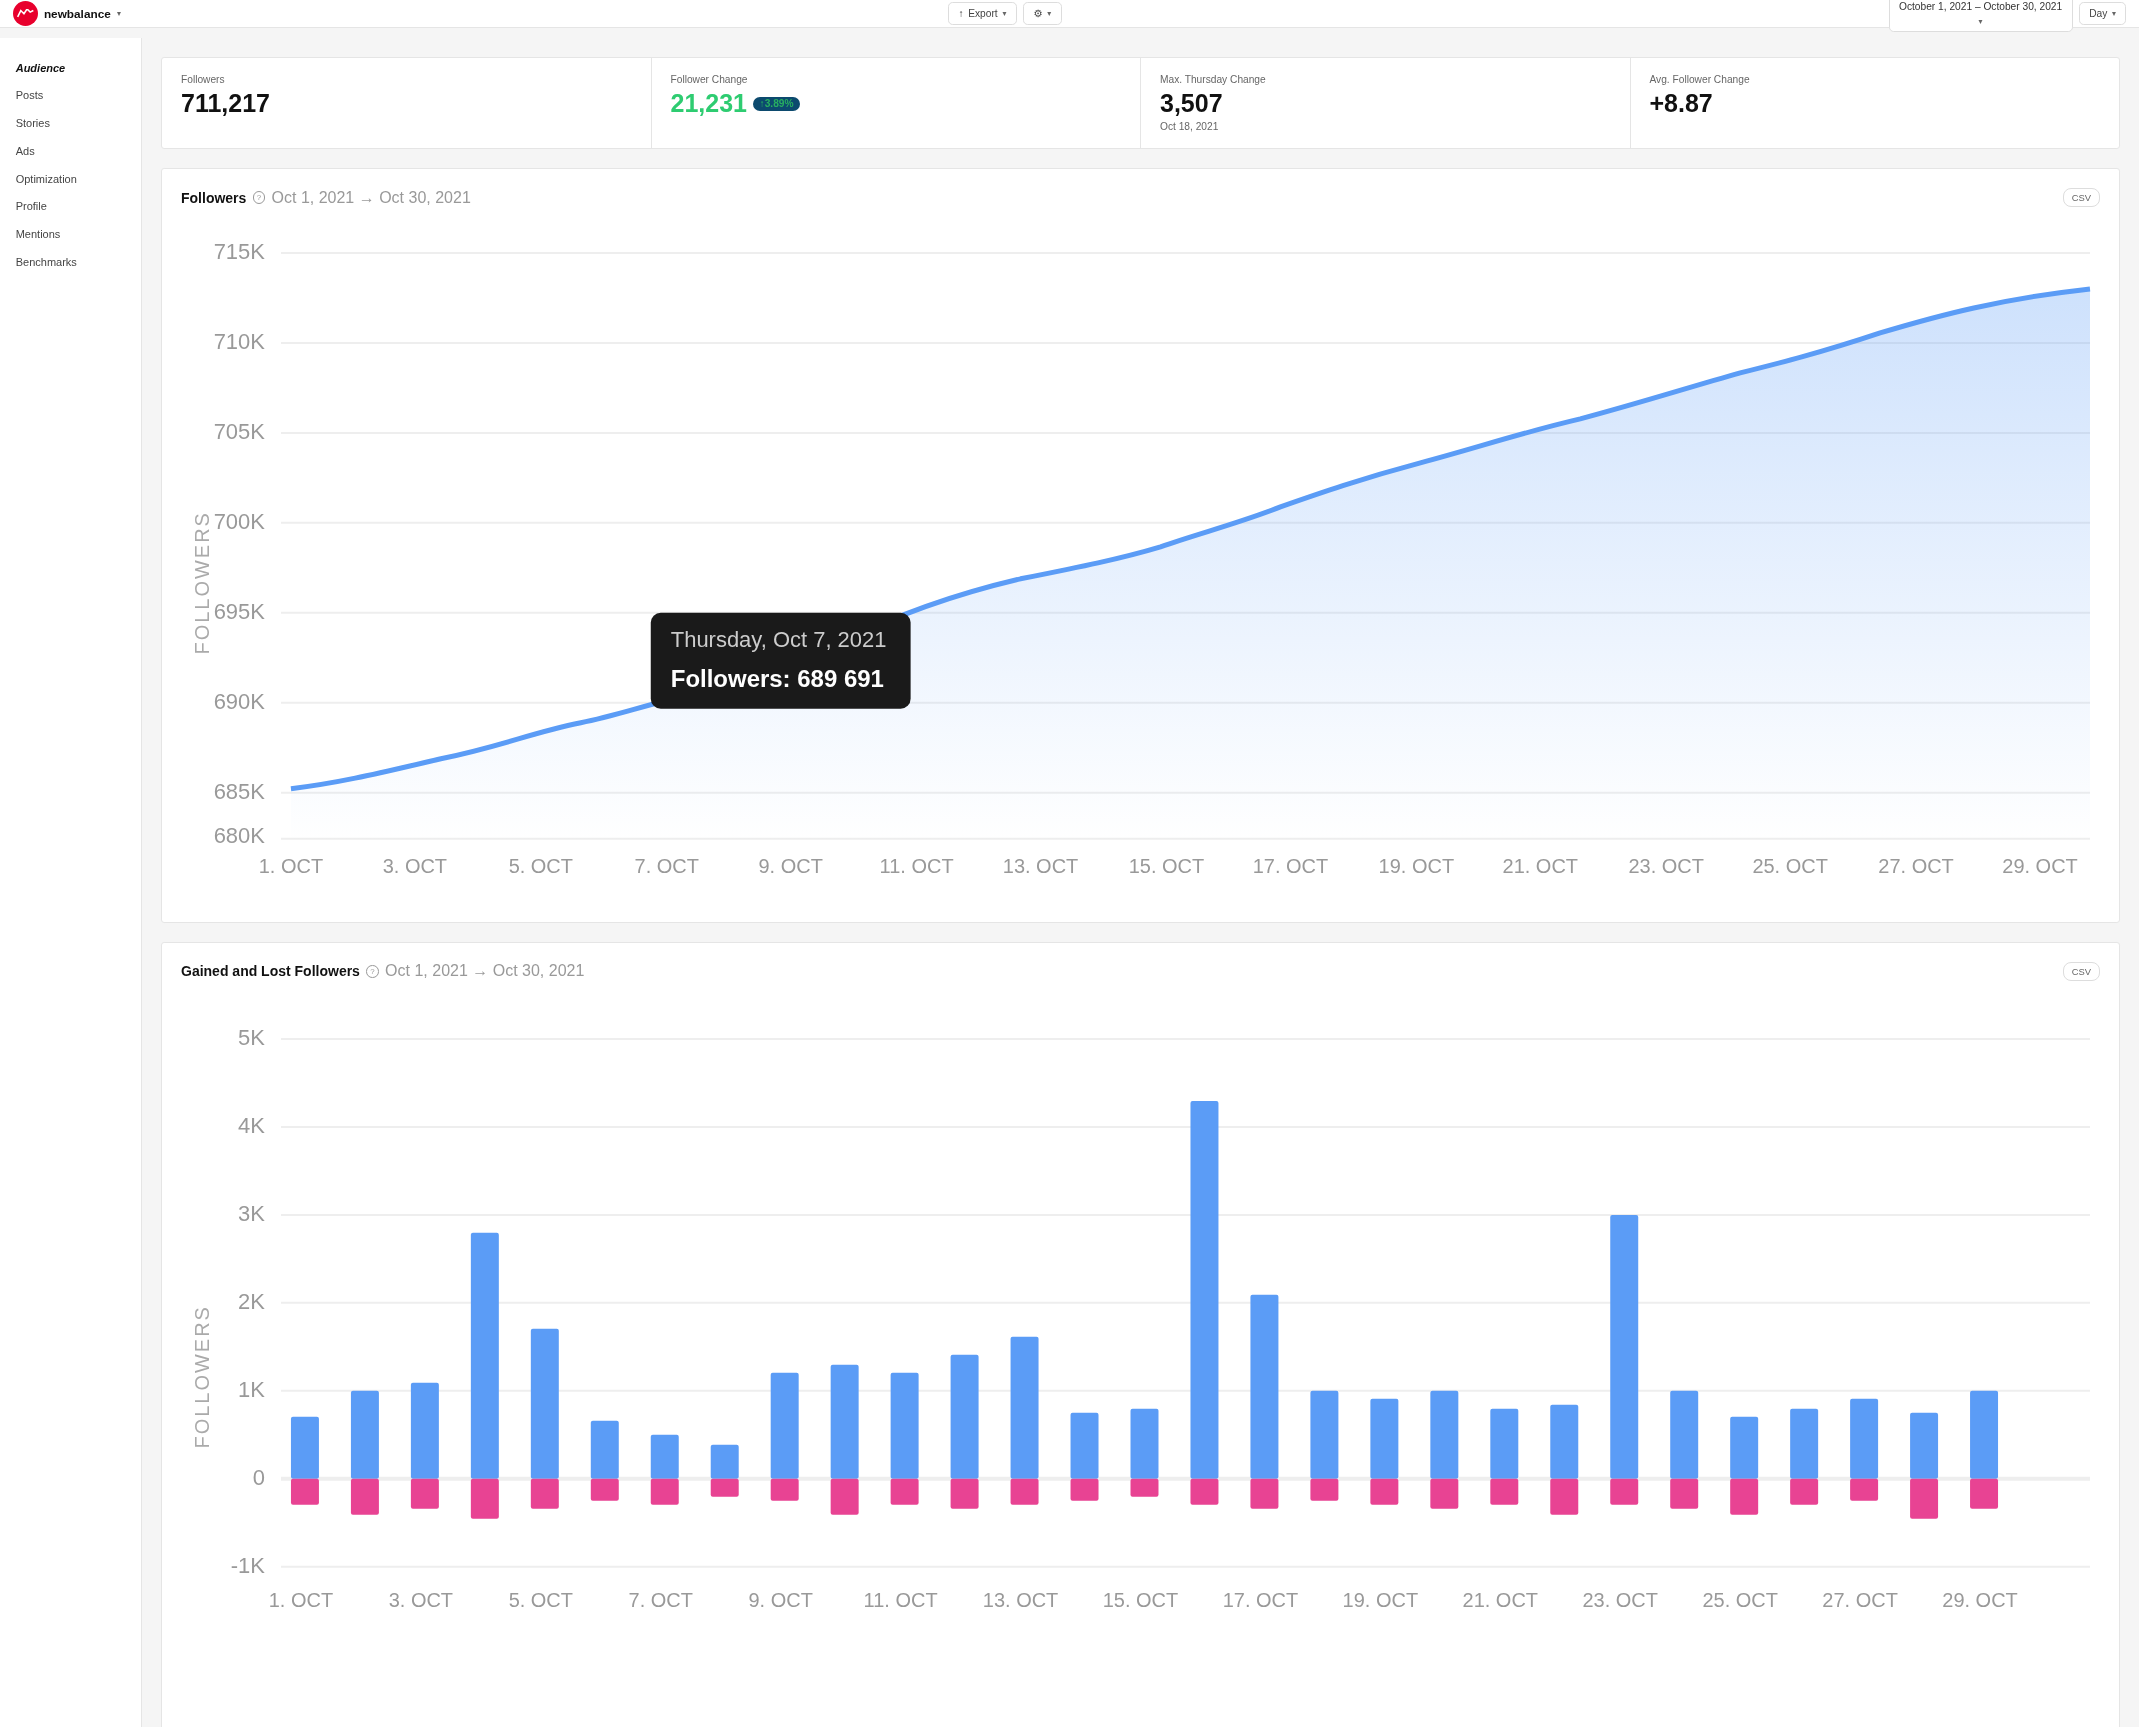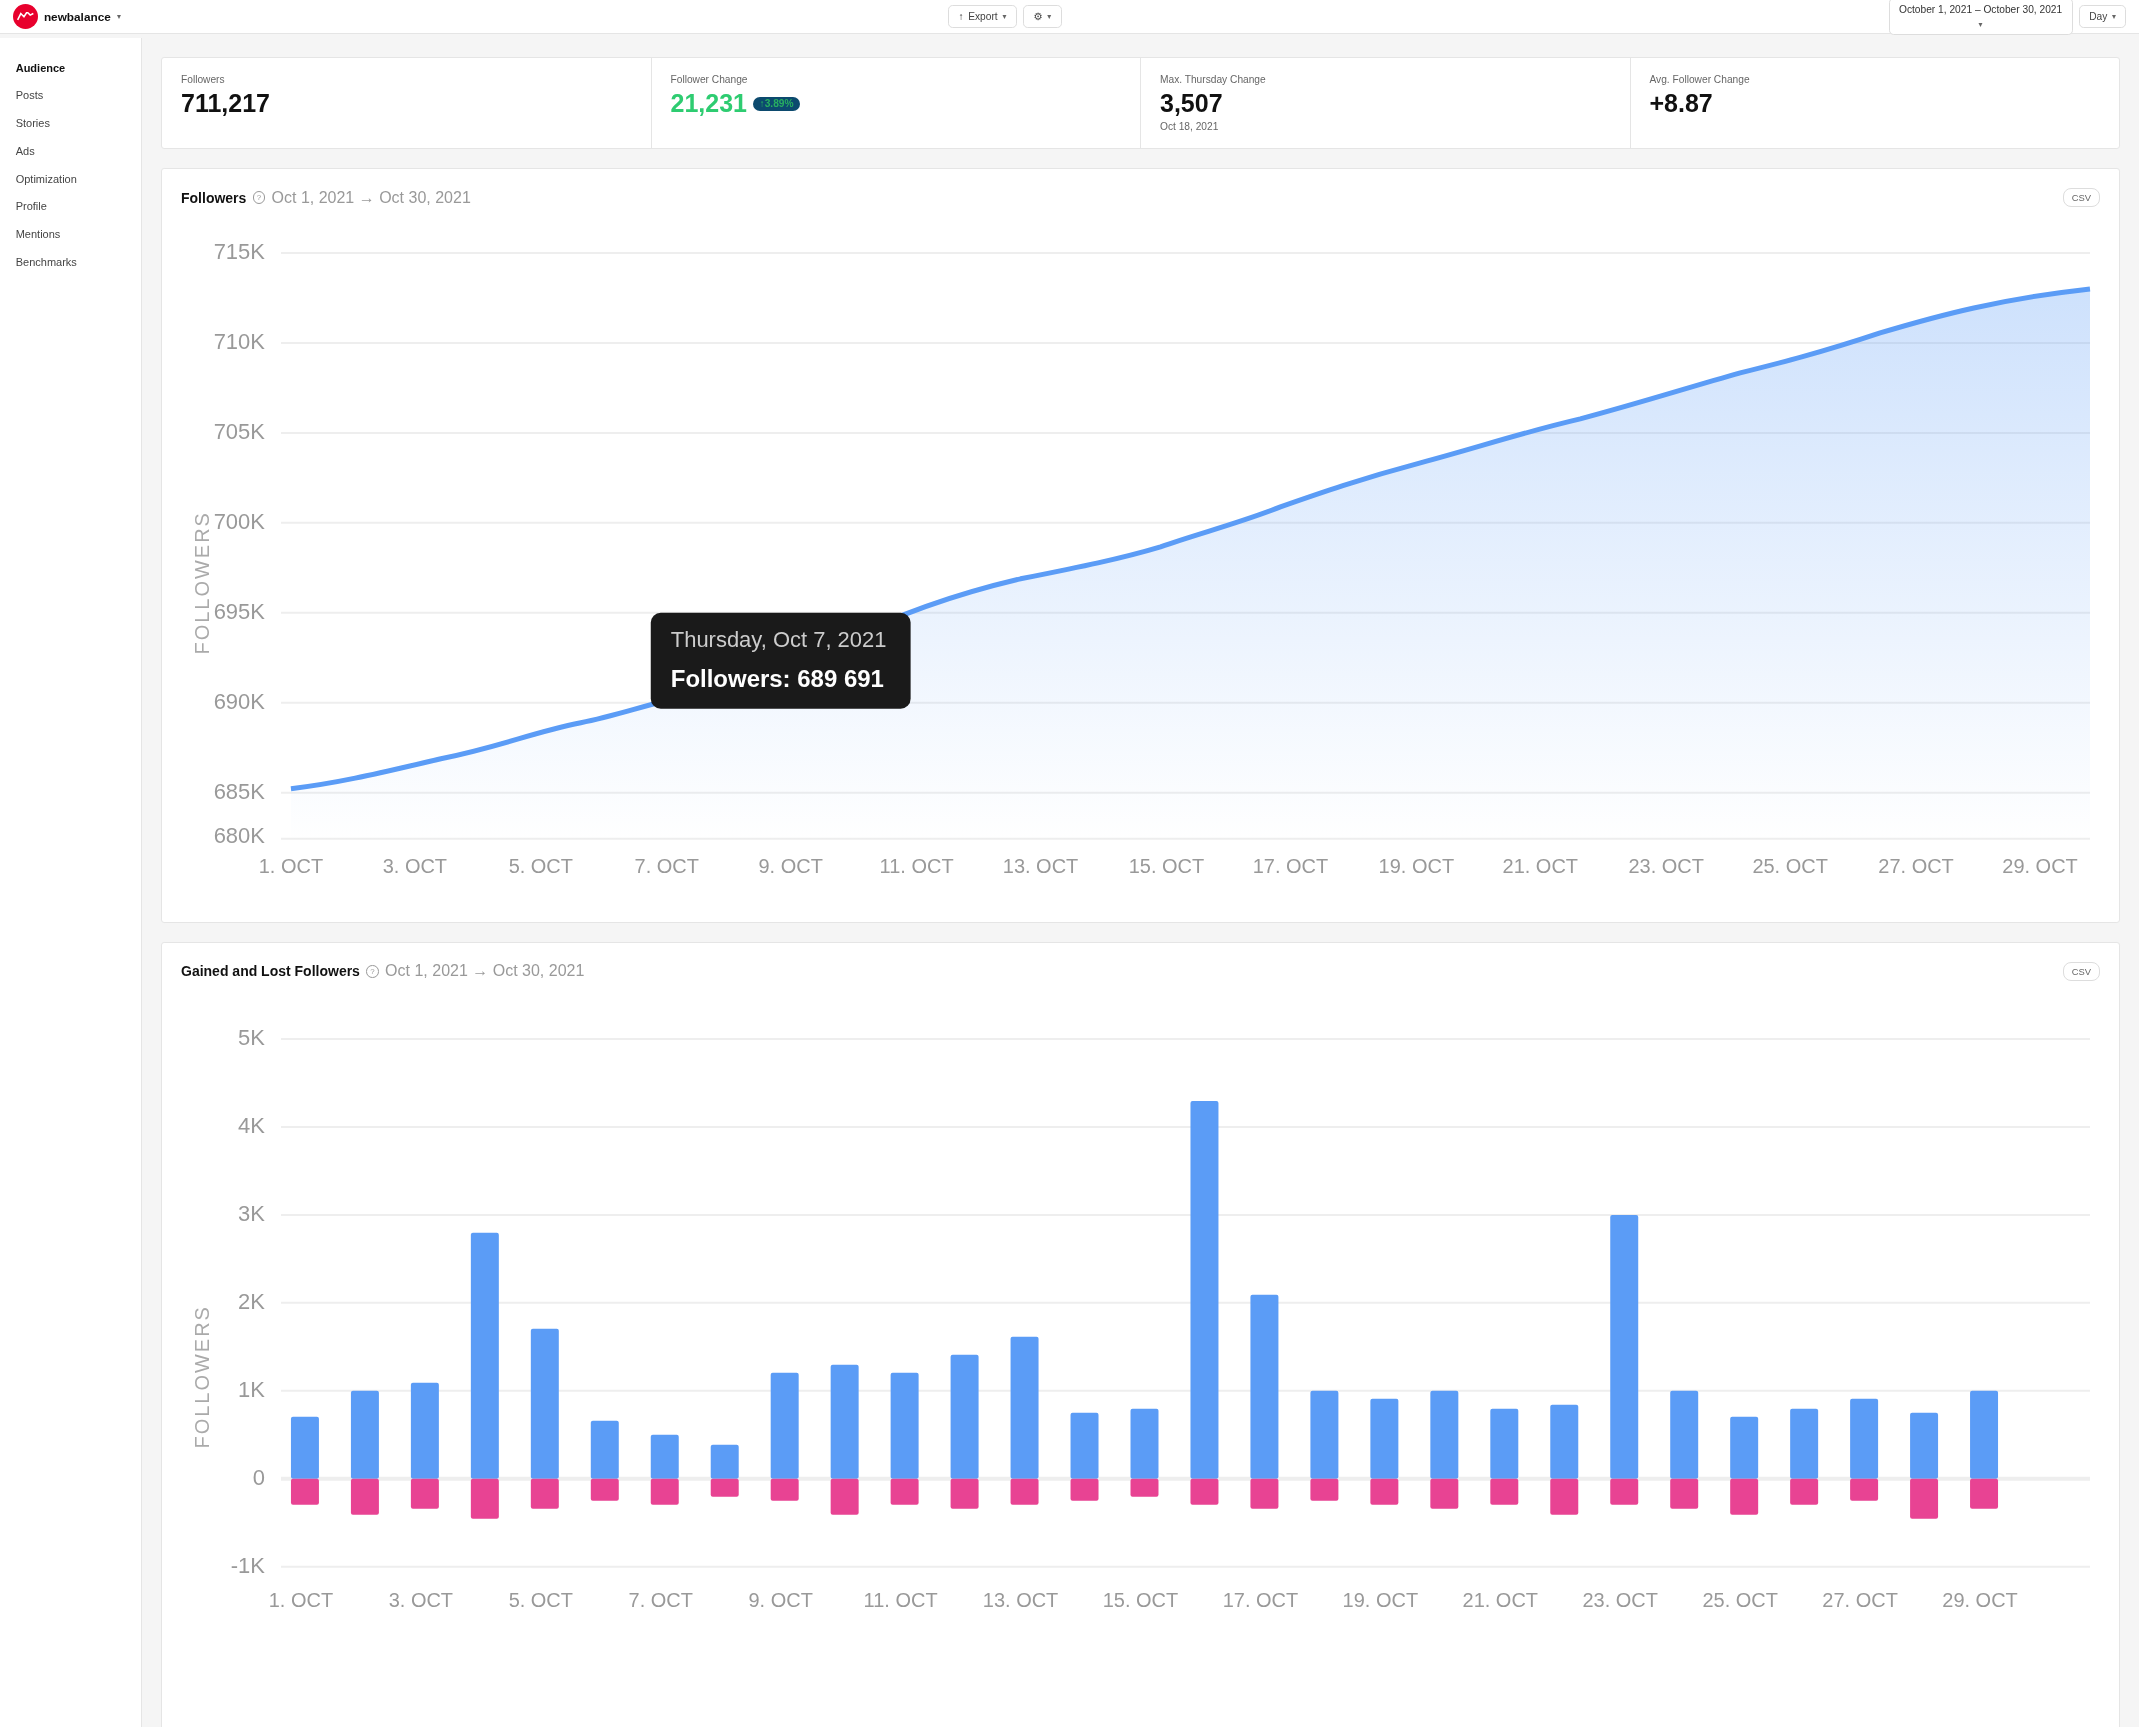--- a/index.html
+++ b/index.html
@@ -2,21 +2,21 @@
 <html style="font-size:12.6px"><head>
   <meta charset="utf-8">
   <style>
     * { box-sizing: border-box; margin: 0; padding: 0; }
     body { font-family: -apple-system, BlinkMacSystemFont, 'Segoe UI', sans-serif; background: #f5f5f5; color: #333; font-size: 11px; }
 
     
     .header {
       display: flex; align-items: center; justify-content: space-between;
       background: #fff; border-bottom: 0.8px solid #e5e5e5;
-      padding: 0 12.6px; height: 34px; position: fixed; top: 0; left: 0; right: 0; z-index: 100;
+      padding: 0 12.6px; height: 28px; position: fixed; top: 0; left: 0; right: 0; z-index: 100;
     }
     .header-left { display: flex; align-items: center; gap: 6.3px; }
     .logo { display: flex; align-items: center; gap: 6.3px; }
     .logo-icon {
       width: 25px; height: 25px; background: #e8002d; border-radius: 50%;
       display: flex; align-items: center; justify-content: center; color: #fff; font-weight: 900; font-size: 7.9px;
     }
     .logo-text { font-weight: 600; font-size: 11.8px; color: #111; }
     .dropdown-arrow { font-size: 7.9px; color: #666; cursor: pointer; }
     .header-controls { display: flex; align-items: center; gap: 6.3px; }
@@ -38,21 +38,21 @@
     
     .sidebar {
       width: 142px; background: #fff; border-right: 0.8px solid #e5e5e5;
       position: fixed; top: 38px; left: 0; bottom: 0; overflow-y: auto;
       padding: 15.7px 0;
     }
     .sidebar-item {
       padding: 7.9px 15.7px; cursor: pointer; font-size: 11px; color: #444;
       transition: background 0.15s;
     }
-    .sidebar-item.active { font-weight: 700; color: #111; }
+    .sidebar-item.active { font-weight: 700; color: #111; font-style: italic; }
 
     
     .main-content { margin-left: 142px; padding: 19px; flex: 1; }
 
     
     .metrics-row { display: flex; gap: 0; background: #fff; border: 0.8px solid #e5e5e5; border-radius: 3.1px; margin-bottom: 19px; }
     .metric-card { flex: 1; padding: 15.7px 19px; border-right: 0.8px solid #e5e5e5; }
     .metric-card:last-child { border-right: none; }
     .metric-label { font-size: 10.2px; color: #666; margin-bottom: 4.7px; }
     .metric-value { font-size: 25px; font-weight: 700; color: #111; }

